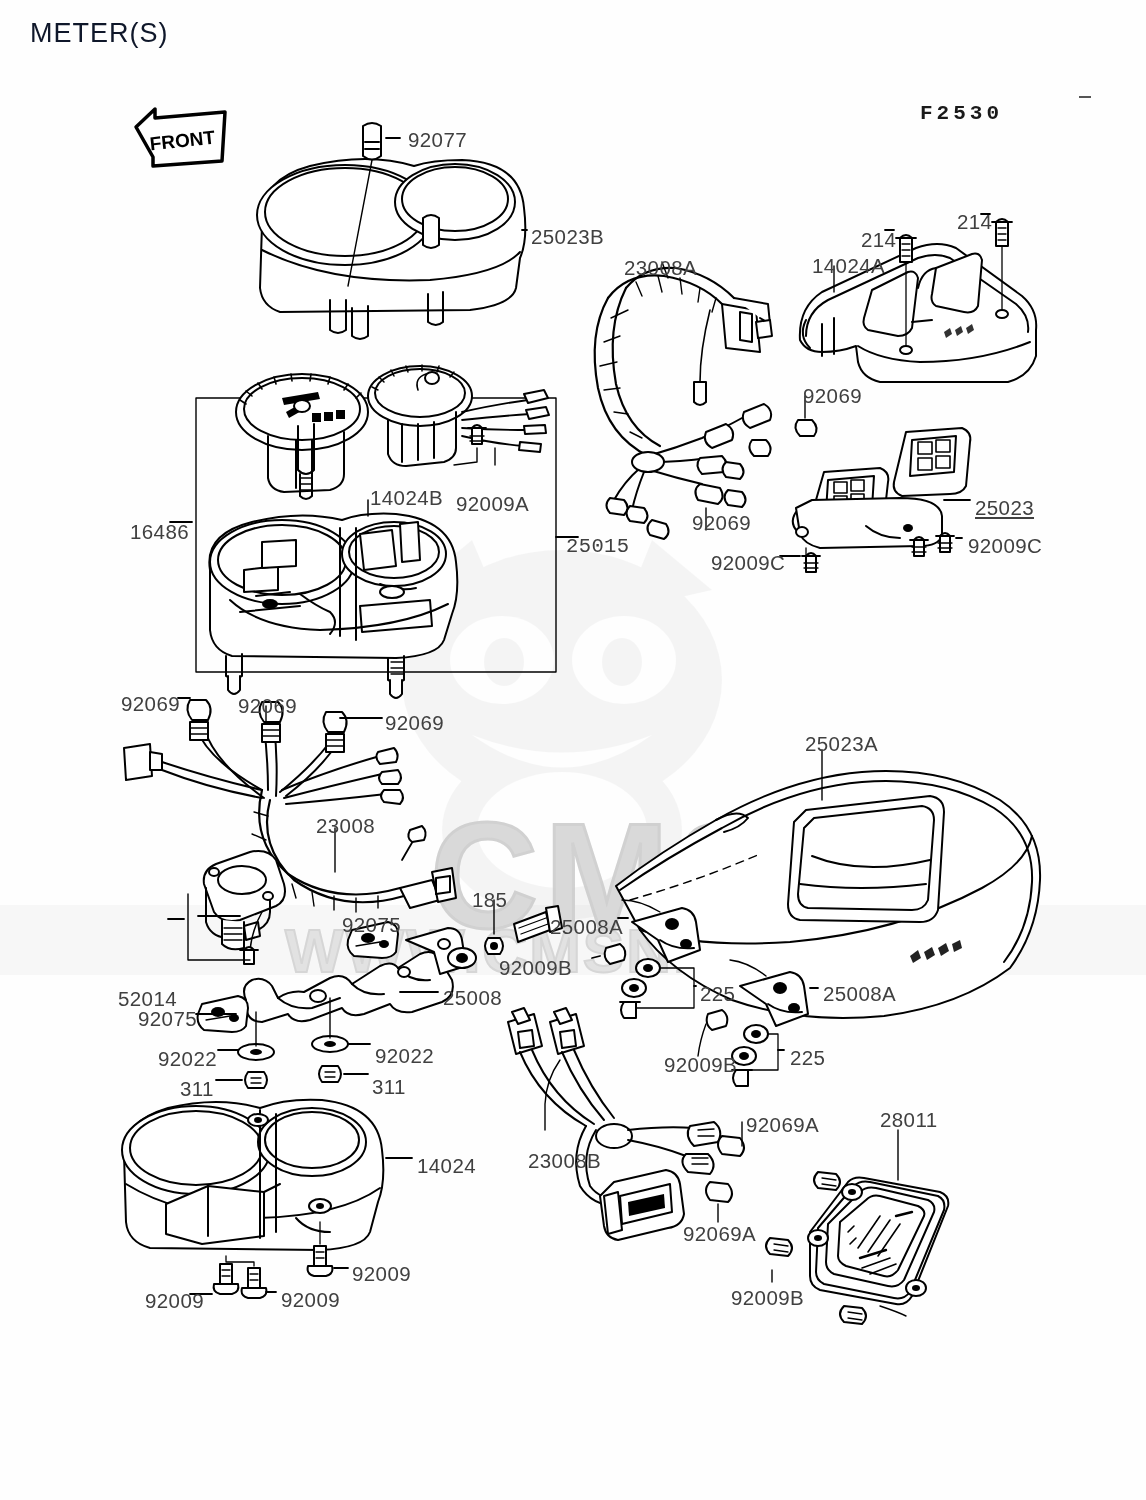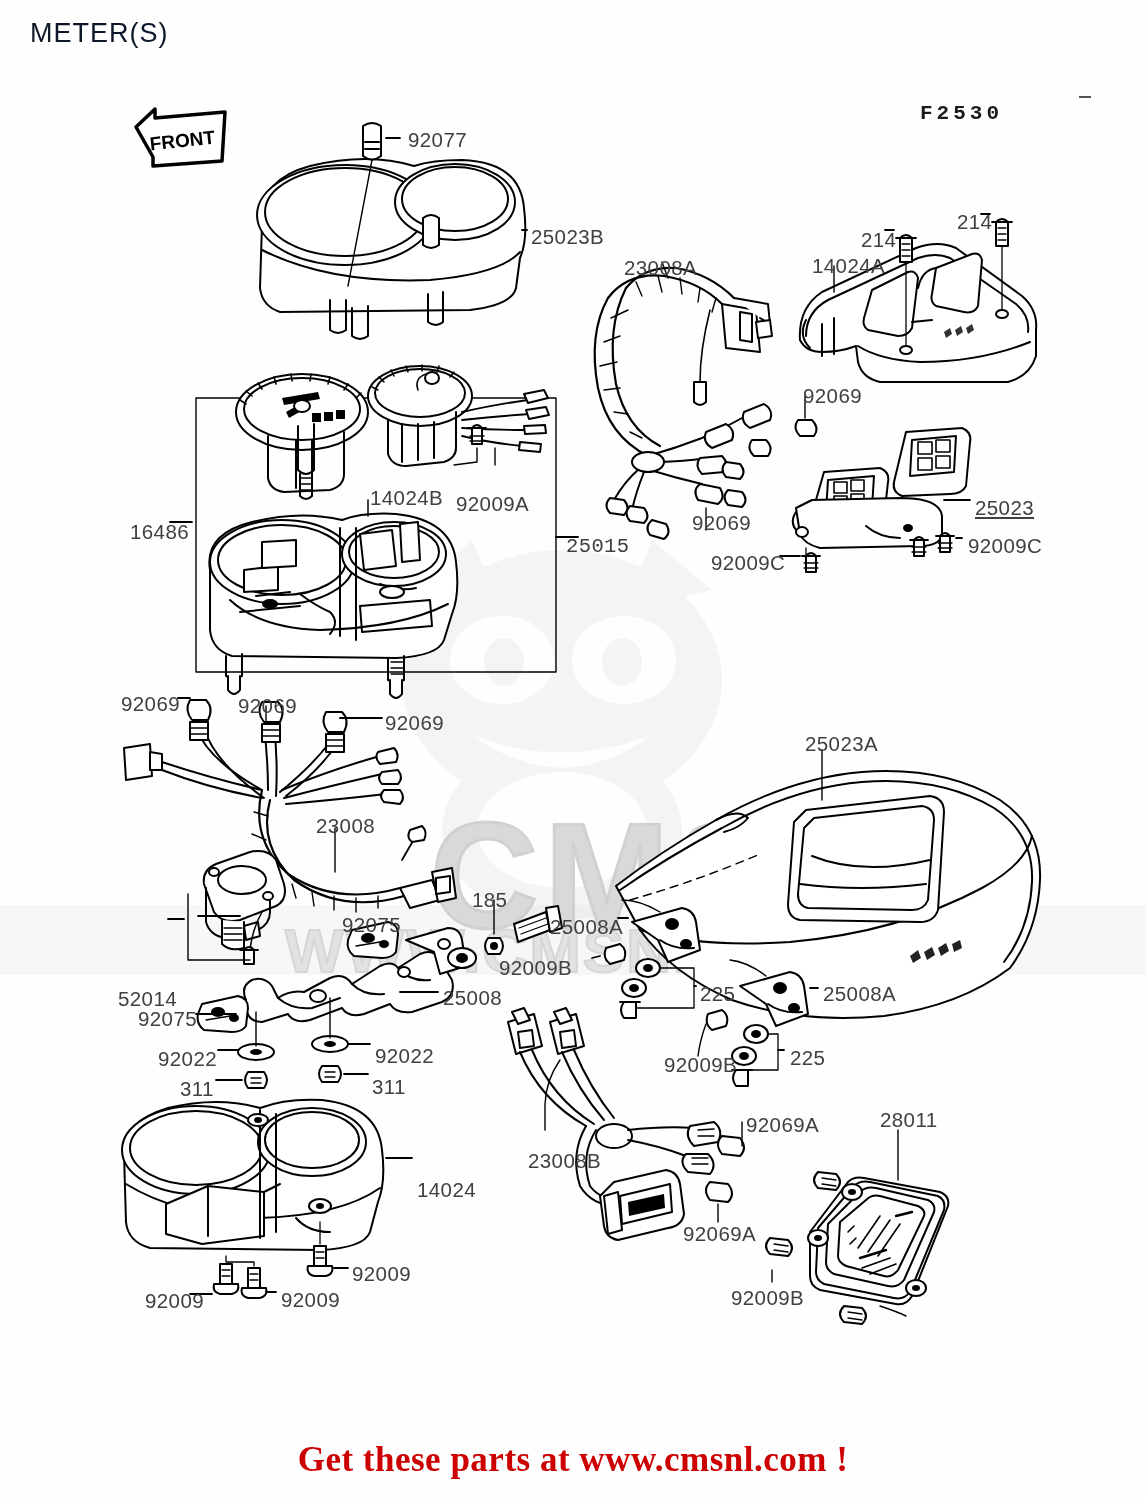--- a/index.html
+++ b/index.html
@@ -781,21 +781,20 @@
       <div class="lbl" style="left: 375px; top: 1046px;">92022</div>
       <div class="lbl" style="left: 180px; top: 1079px;">311</div>
       <div class="lbl" style="left: 372px; top: 1077px;">311</div>
       <div class="lbl" style="left: 664px; top: 1055px;">92009B</div>
       <div class="lbl" style="left: 790px; top: 1048px;">225</div>
       <div class="lbl" style="left: 528px; top: 1151px;">23008B</div>
       <div class="lbl" style="left: 746px; top: 1115px;">92069A</div>
       <div class="lbl" style="left: 683px; top: 1224px;">92069A</div>
       <div class="lbl" style="left: 880px; top: 1110px;">28011</div>
       <div class="lbl" style="left: 731px; top: 1288px;">92009B</div>
-      <div class="lbl" style="left: 417px; top: 1156px; margin-top: 24px;">14024</div>
+      <div class="lbl" style="left: 417px; top: 1156px;">14024</div>
       <div class="lbl" style="left: 352px; top: 1264px;">92009</div>
       <div class="lbl" style="left: 281px; top: 1290px;">92009</div>
       <div class="lbl" style="left: 145px; top: 1291px;">92009</div>
     </div>
 
-  <div id="footer-cta">Get these parts at www.cmsnl.com !</div>
 
 </div>
 
 </body></html>

